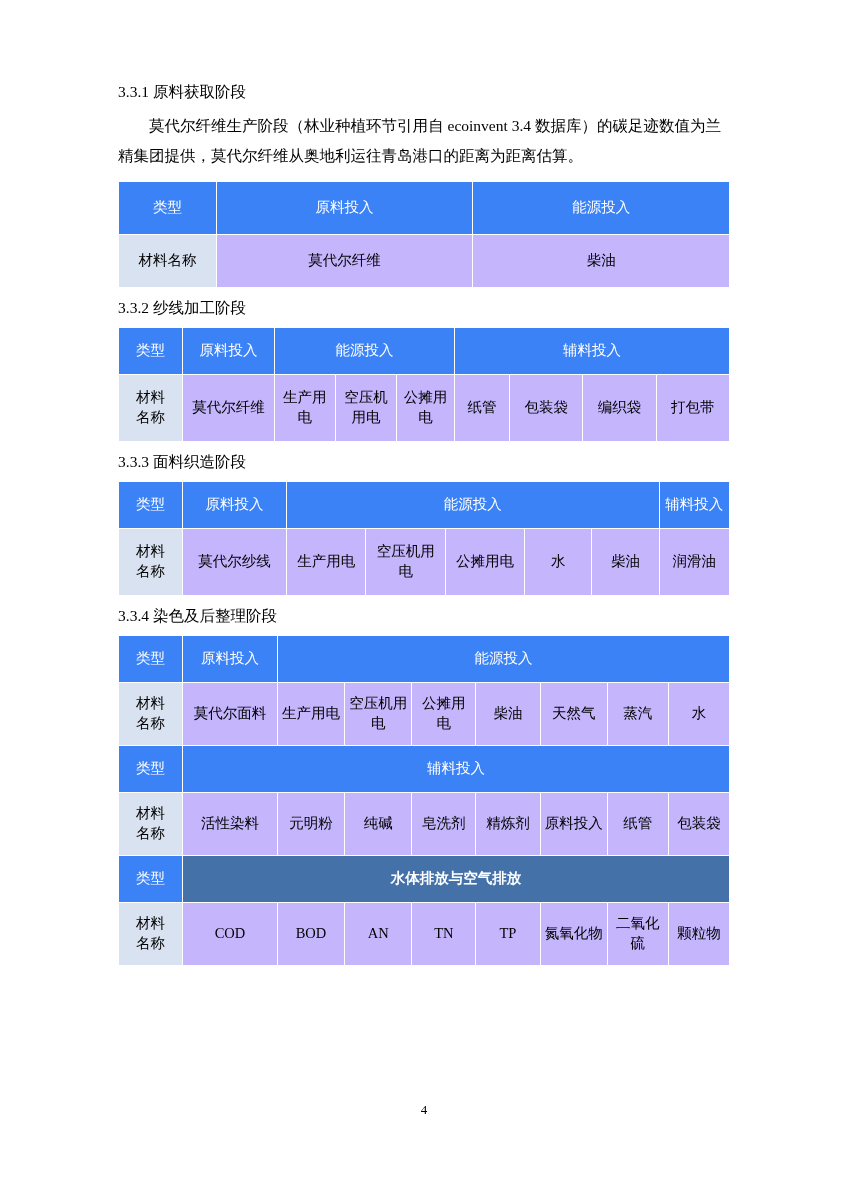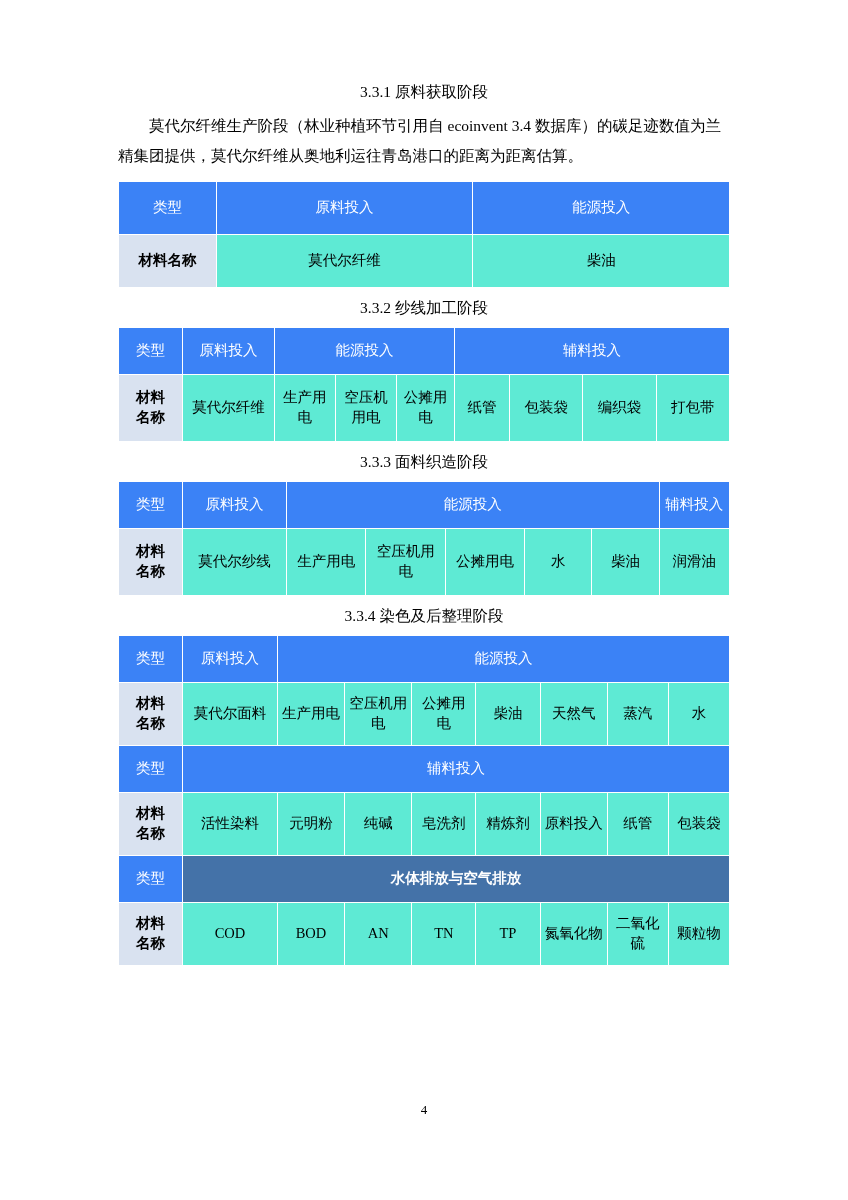--- a/index.html
+++ b/index.html
@@ -20,21 +20,20 @@
     width: 848px;
     height: 1200px;
     box-sizing: border-box;
     padding: 80px 118px 0 118px;
   }
   .section-heading {
     font-size: 15.5px;
     line-height: 1.6;
     margin: 0 0 4px 0;
     font-family: "Liberation Serif", "DejaVu Serif", serif;
-    text-align: center;
   }
   .para {
     font-size: 15.5px;
     line-height: 1.95;
     margin: 6px 9px 10px 0;
     text-align: justify;
     text-justify: inter-ideograph;
     text-indent: 2em;
   }
   table.tbl {
@@ -57,28 +56,28 @@
     color: #ffffff;
     font-weight: normal;
     height: 34px;
   }
   td.hdr-dark {
     background: #4472A8;
     color: #ffffff;
     font-weight: bold;
   }
   td.cell {
-    background: #5eead4;
+    background: #c4b5fd;
     color: #000000;
     height: 42px;
   }
   td.cell-label {
     background: #D9E2F0;
     color: #000000;
-    font-weight: bold;
+    font-weight: normal;
     height: 42px;
   }
   .tbl-1 td { height: 40px; }
   .tbl-2 td.cell, .tbl-2 td.cell-label { height: 54px; }
   .tbl-3 td.cell, .tbl-3 td.cell-label { height: 54px; }
   .tbl-4 td.cell, .tbl-4 td.cell-label { height: 50px; }
   .page-number {
     position: absolute;
     bottom: 82px;
     left: 0;

